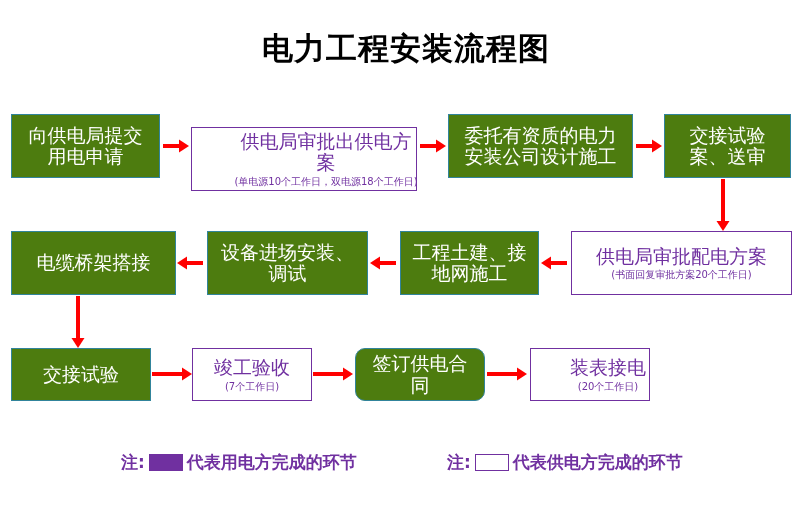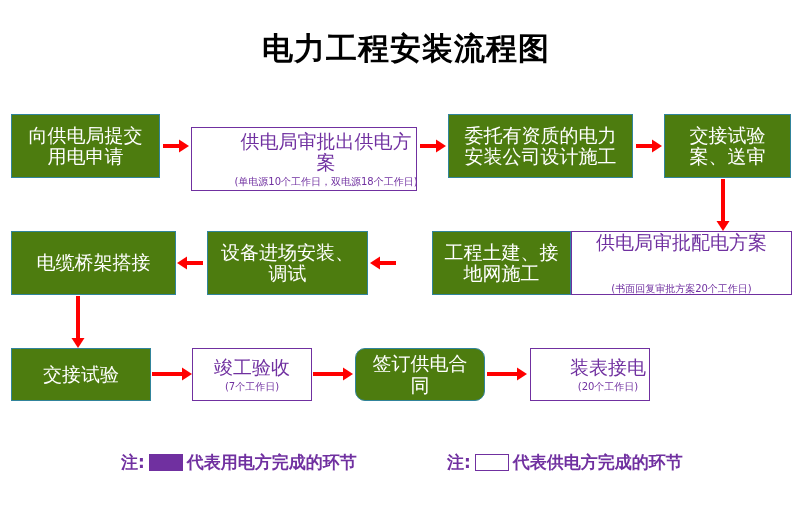--- a/index.html
+++ b/index.html
@@ -161,33 +161,33 @@
 案、送审</span>
   </div>
 
   <div class="arrow" style="left:715px; top:179px;">
     <svg width="16" height="52" viewBox="0 0 16 52">
       <line x1="8" y1="0" x2="8" y2="44" stroke="#FF0000" stroke-width="4"></line>
       <polygon points="1.5,42 8,52 14.5,42" fill="#FF0000"></polygon>
     </svg>
   </div>
 
-  <div class="node outline" style="left:571px; top:231px; width:221px; height:64px;justify-content:space-between;">
+  <div class="node outline" style="left:571px; top:231px; width:221px; height:64px;">
     <span class="main">供电局审批配电方案</span>
     <span class="sub">(书面回复审批方案20个工作日)</span>
   </div>
 
   <div class="arrow" style="left:541px; top:255px;">
     <svg width="26" height="16" viewBox="0 0 26 16">
       <line x1="26" y1="8" x2="8" y2="8" stroke="#FF0000" stroke-width="4"></line>
       <polygon points="10,1.5 0,8 10,14.5" fill="#FF0000"></polygon>
     </svg>
   </div>
 
-  <div class="node filled" style="left:400px; top:231px; width:139px; height:64px;margin-left:32px;">
+  <div class="node filled" style="left:400px; top:231px; width:139px; height:64px;">
     <span class="main">工程土建、接
 地网施工</span>
   </div>
 
   <div class="arrow" style="left:370px; top:255px;">
     <svg width="26" height="16" viewBox="0 0 26 16">
       <line x1="26" y1="8" x2="8" y2="8" stroke="#FF0000" stroke-width="4"></line>
       <polygon points="10,1.5 0,8 10,14.5" fill="#FF0000"></polygon>
     </svg>
   </div>

